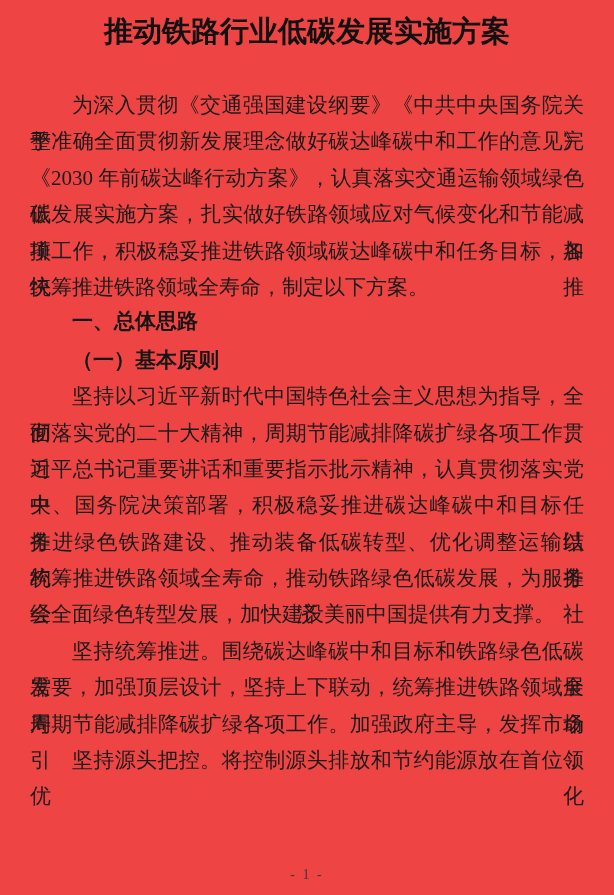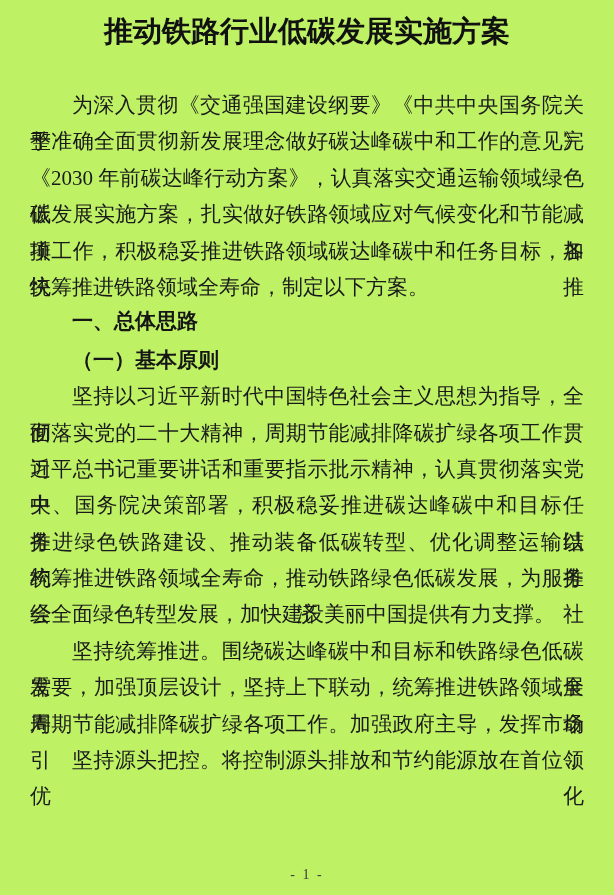--- a/index.html
+++ b/index.html
@@ -4,21 +4,21 @@
 <style>
   html, body {
     margin: 0;
     padding: 0;
     background: #ffffff;
   }
   .page {
     position: relative;
     width: 614px;
     height: 895px;
-    background: #bef264;
+    background: #ef4444;
     overflow: hidden;
     font-family: "Liberation Serif", "DejaVu Serif", serif;
     color: #1a1a1a;
   }
   .doc-title {
     position: absolute;
     top: 10px;
     left: 0;
     right: 0;
     text-align: center;

